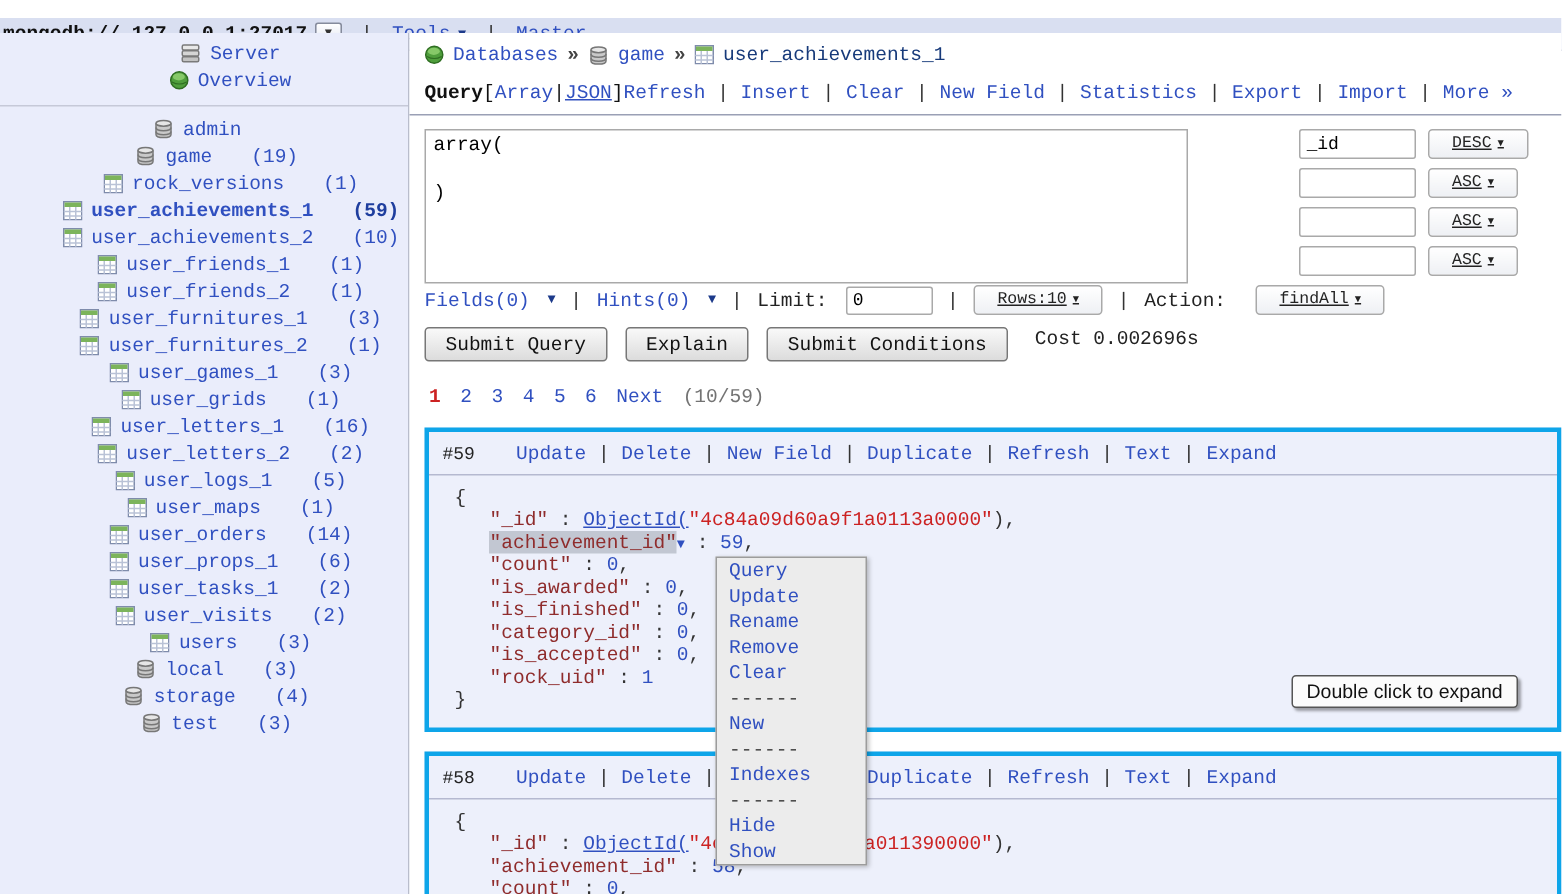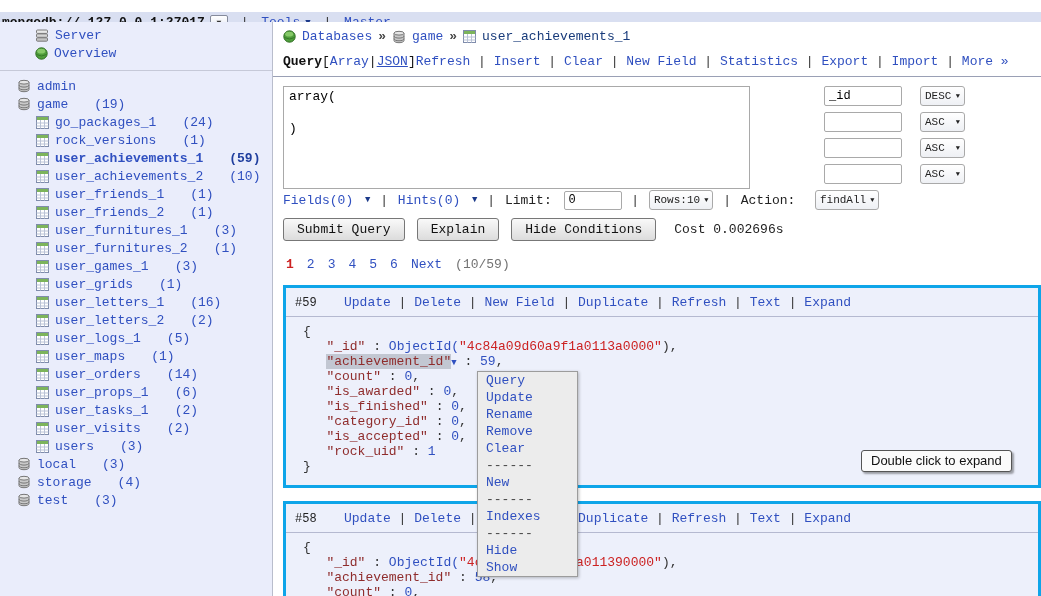--- a/index.html
+++ b/index.html
@@ -10,69 +10,69 @@
   .caret{color:#1c3a8a;font-size:9px;}
 
   
   .topbar{position:absolute;left:0;top:12px;width:1041px;height:22px;background:#d9dff1;border-bottom:1px solid #98a0b6;display:flex;align-items:center;padding:0 0 0 2px;gap:5px;}
   .conn{font-weight:bold;color:#111;}
   .ddbtn{width:18px;height:16px;background:linear-gradient(#ffffff,#dde2ef);border:1px solid #858b9c;border-radius:2px;display:inline-flex;align-items:center;justify-content:center;cursor:pointer;}
   .ddbtn .caret{font-size:8px;color:#333;}
 
   
   .sidebar{position:absolute;left:0;top:22px;width:273px;height:574px;background:#eaedfb;border-right:1px solid #b9bdcc;padding-top:4px;}
-  .side-row{display:flex;align-items:center;gap:6px;height:18px;white-space:pre;}
+  .side-row{display:flex;align-items:center;gap:6px;height:18px;white-space:pre;justify-content:center;}
   .side-top{padding-left:35px;padding-bottom:5px;}
   .side-divider{border-top:1px solid #c6c9d8;margin:3px 0 6px 0;}
   .db-row{padding-left:17px;}
   .coll-row{padding-left:36px;}
   .cnt{color:#3050c0;margin-left:20px;}
   .sel,.sel .cnt{font-weight:bold;color:#1f3e9e;}
   .icon{display:inline-flex;flex:none;}
 
   
   .main{position:absolute;left:273px;top:22px;width:768px;height:574px;background:#fff;}
   .breadcrumb{display:flex;align-items:center;gap:6px;padding:7px 0 6px 10px;white-space:pre;}
   .bc-current{color:#173a7a;}
   .raquo{color:#444;font-weight:bold;}
   .toolbar{display:flex;align-items:center;padding:4px 0 7px 10px;border-bottom:1px solid #9aa0b5;white-space:pre;}
   .tb-label{font-weight:bold;color:#111;}
   .brk{color:#111;}
   .u{text-decoration:underline;}
 
   .qwrap{display:flex;padding:9px 0 0 10px;}
-  .qtext{width:467px;height:103px;border:1px solid #a9a9a9;background:#fff;font:13px "Liberation Mono","DejaVu Sans Mono",monospace;padding:2px 5px;resize:none;line-height:16px;}
+  .qtext{width:509px;height:103px;border:1px solid #a9a9a9;background:#fff;font:13px "Liberation Mono","DejaVu Sans Mono",monospace;padding:2px 5px;resize:none;line-height:16px;}
   .sorts{margin-left:74px;display:flex;flex-direction:column;gap:6px;}
-  .sort-row{display:flex;gap:18px;align-items:center;}
+  .sort-row{display:flex;gap:8px;align-items:center;}
   .sort-field{width:78px;height:20px;border:1px solid #a9a9a9;border-radius:2px;padding:0 4px;font:12px "Liberation Mono","DejaVu Sans Mono",monospace;}
-  .selbox{height:20px;min-width:45px;border:1px solid #a9a9a9;border-radius:3px;background:linear-gradient(#ffffff,#eef0f4);display:inline-flex;align-items:center;justify-content:space-between;gap:4px;padding:0 4px;font-size:11px;cursor:pointer;}
+  .selbox{height:20px;min-width:45px;border:1px solid #a9a9a9;border-radius:3px;background:linear-gradient(#ffffff,#eef0f4);display:inline-flex;align-items:center;justify-content:space-between;gap:4px;padding:0 15px;font-size:11px;cursor:pointer;text-decoration:underline;}
   .selbox .caret{font-size:7px;color:#222;}
 
   .opts{display:flex;align-items:center;margin:1px 0 0 10px;white-space:pre;gap:2px;}
   .limit-input{width:58px;height:19px;border:1px solid #a9a9a9;border-radius:2px;padding:0 4px;font:12px "Liberation Mono","DejaVu Sans Mono",monospace;}
-  .btns{display:flex;align-items:center;gap:12px;margin:8px 0 0 10px;}
+  .btns{display:flex;gap:12px;margin:8px 0 0 10px;}
   button{font:13px "Liberation Mono","DejaVu Sans Mono",monospace;color:#111;background:linear-gradient(#f9f9f9,#dcdcdc);border:1px solid #777;border-radius:3px;padding:3px 13px;cursor:pointer;}
   .cost{margin-left:6px;}
 
   .pag{display:flex;align-items:center;gap:13px;margin:16px 0 0 13px;}
   .pg-cur{color:#cc2222;font-weight:bold;}
   .pg-next{}
   .pg-info{color:#737373;}
 
   
   .record{margin:13px 0 10px 10px;width:758px;background:#edf0fb;border:3px solid #0ea5e9;}
   .rec-head{display:flex;align-items:center;padding:7px 8px 6px 9px;border-bottom:1px solid #b5b9d0;white-space:pre;}
   .rec-id{width:49px;color:#222;font-size:12px;flex:none;}
   .rec-json{padding:7px 8px 11px 17px;cursor:default;}
   .jline{height:15px;white-space:pre;font-size:13px;}
   .jp{color:#333;}
   .jk{color:#8f2c2c;}
   .js{color:#cc2222;}
   .jv{color:#3050c0;}
-  .jf{color:#3050c0;}
+  .jf{color:#3050c0;text-decoration:underline;}
   .hl{background:#c2c7d2;}
   .jdd{color:#3050c0;font-size:9px;cursor:pointer;}
 
   
   .ctx{position:absolute;left:477px;top:371px;width:101px;background:#ececec;border:1px solid #9c9c9c;box-shadow:1px 1px 3px rgba(0,0,0,0.25);z-index:5;}
   .ctx-item{display:flex;align-items:center;height:17px;padding-left:8px;color:#3050c0;cursor:pointer;}
   .ctx-sep{color:#444;cursor:default;}
 
   
   .tooltip{position:absolute;left:861px;top:450px;z-index:6;background:#fbfbfb;border:1px solid #555;border-radius:3px;padding:2px 9px 3px 9px;font-family:"Liberation Sans","DejaVu Sans",sans-serif;font-size:13px;color:#111;box-shadow:2px 2px 2px rgba(0,0,0,0.35);}
@@ -142,34 +142,20 @@
             <path d="M2 6 c0 1.2 2.2 2.1 5 2.1 s5 -0.9 5 -2.1 M2 8.7 c0 1.2 2.2 2.1 5 2.1 s5 -0.9 5 -2.1" fill="none" stroke="#777"></path>
           </svg>
         </span>
         <a>game</a>
         <span class="cnt">(19)</span>
       </div>
     </div>
 
   <div>
 
-      <div class="side-row coll-row">
-        <span class="icon">
-          <svg width="13" height="13" viewBox="0 0 13 13">
-            <rect x="0.5" y="0.5" width="12" height="12" fill="#fff" stroke="#7f8cab"></rect>
-            <rect x="1" y="1" width="11" height="3" fill="#7cb45b"></rect>
-            <line x1="0.5" y1="7" x2="12.5" y2="7" stroke="#b9c2d6"></line>
-            <line x1="0.5" y1="10" x2="12.5" y2="10" stroke="#b9c2d6"></line>
-            <line x1="4.5" y1="4" x2="4.5" y2="12.5" stroke="#b9c2d6"></line>
-            <line x1="8.5" y1="4" x2="8.5" y2="12.5" stroke="#b9c2d6"></line>
-          </svg>
-        </span>
-        <a>go_packages_1</a>
-        <span class="cnt">(24)</span>
-      </div>
 
       <div class="side-row coll-row">
         <span class="icon">
           <svg width="13" height="13" viewBox="0 0 13 13">
             <rect x="0.5" y="0.5" width="12" height="12" fill="#fff" stroke="#7f8cab"></rect>
             <rect x="1" y="1" width="11" height="3" fill="#7cb45b"></rect>
             <line x1="0.5" y1="7" x2="12.5" y2="7" stroke="#b9c2d6"></line>
             <line x1="0.5" y1="10" x2="12.5" y2="10" stroke="#b9c2d6"></line>
             <line x1="4.5" y1="4" x2="4.5" y2="12.5" stroke="#b9c2d6"></line>
             <line x1="8.5" y1="4" x2="8.5" y2="12.5" stroke="#b9c2d6"></line>
@@ -554,21 +540,21 @@
       </div>
   </div>
 
   <div class="opts">
     <a>Fields(0)</a><span> </span><span class="caret">▼</span><span class="sep"> | </span><a>Hints(0)</a><span> </span><span class="caret">▼</span><span class="sep"> | </span><span>Limit:</span><span> </span><input class="limit-input" value="0" style=""><span class="sep"> | </span><span class="selbox"><span>Rows:10</span><span class="caret">▼</span></span><span class="sep"> | </span><span>Action:</span><span>  </span><span class="selbox"><span>findAll</span><span class="caret">▼</span></span>
   </div>
 
   <div class="btns">
     <button>Submit Query</button>
     <button>Explain</button>
-    <button>Hide Conditions</button>
+    <button>Submit Conditions</button>
     <span class="cost">Cost 0.002696s</span>
   </div>
 
   <div class="pag">
     <span class="pg-cur">1</span>
       <span style="display:flex;gap:13px;">
         <a>2</a>
         <a>3</a>
         <a>4</a>
         <a>5</a>

